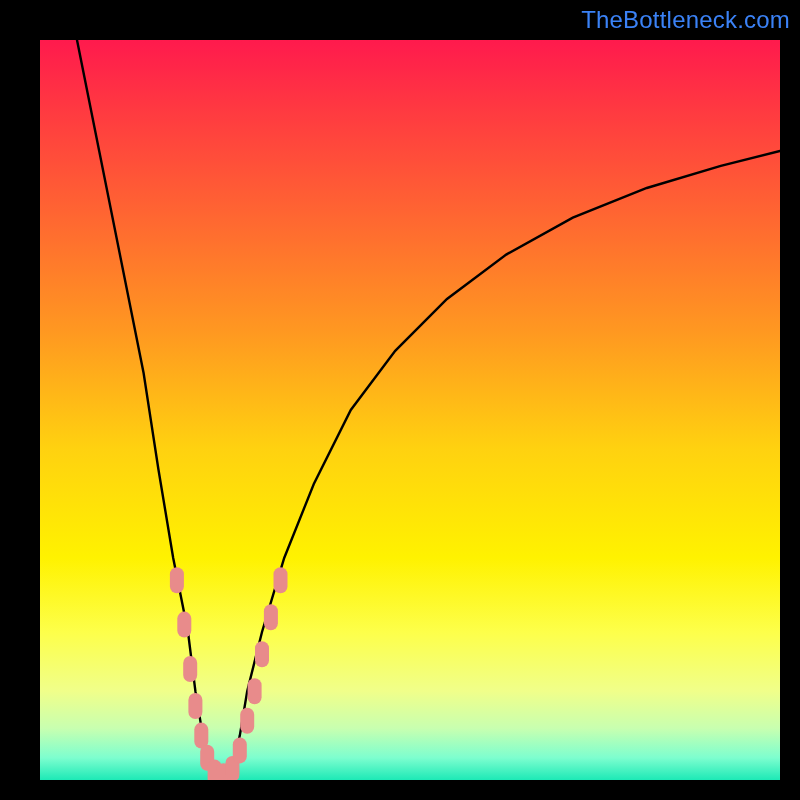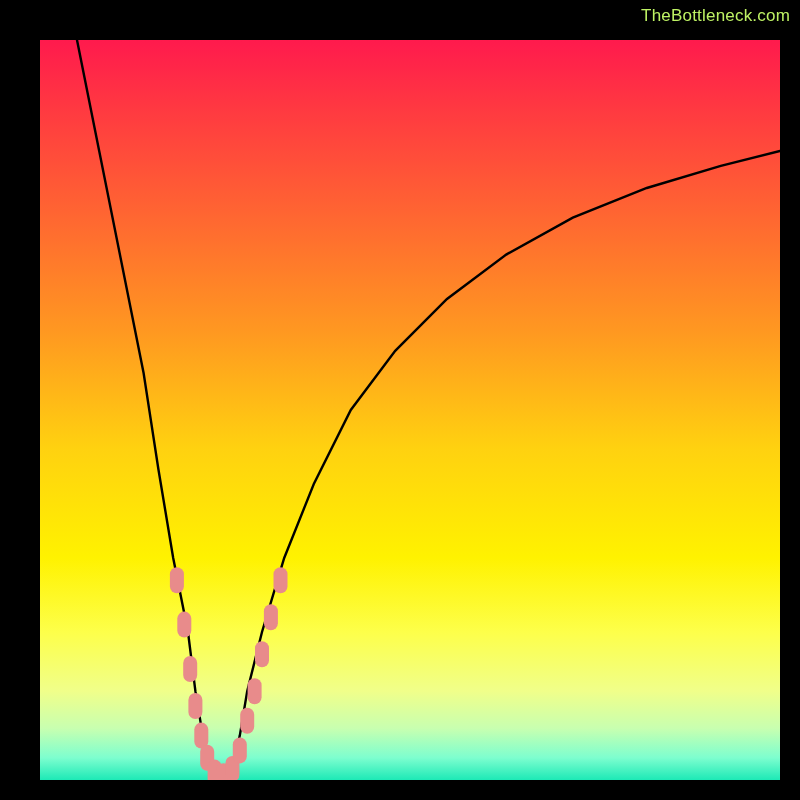--- a/index.html
+++ b/index.html
@@ -50,22 +50,22 @@
     position: absolute;
     left: 0;
     top: 0;
     width: 100%;
     height: 100%;
   }
   .watermark {
     position: absolute;
     top: 6px;
     right: 10px;
-    color: #bef264;
-    font-size: 17px;
+    color: #3b82f6;
+    font-size: 24px;
     font-weight: 500;
     letter-spacing: 0.2px;
     user-select: none;
   }
 </style>
 </head>
 <body>
 
 <div class="frame">
 

